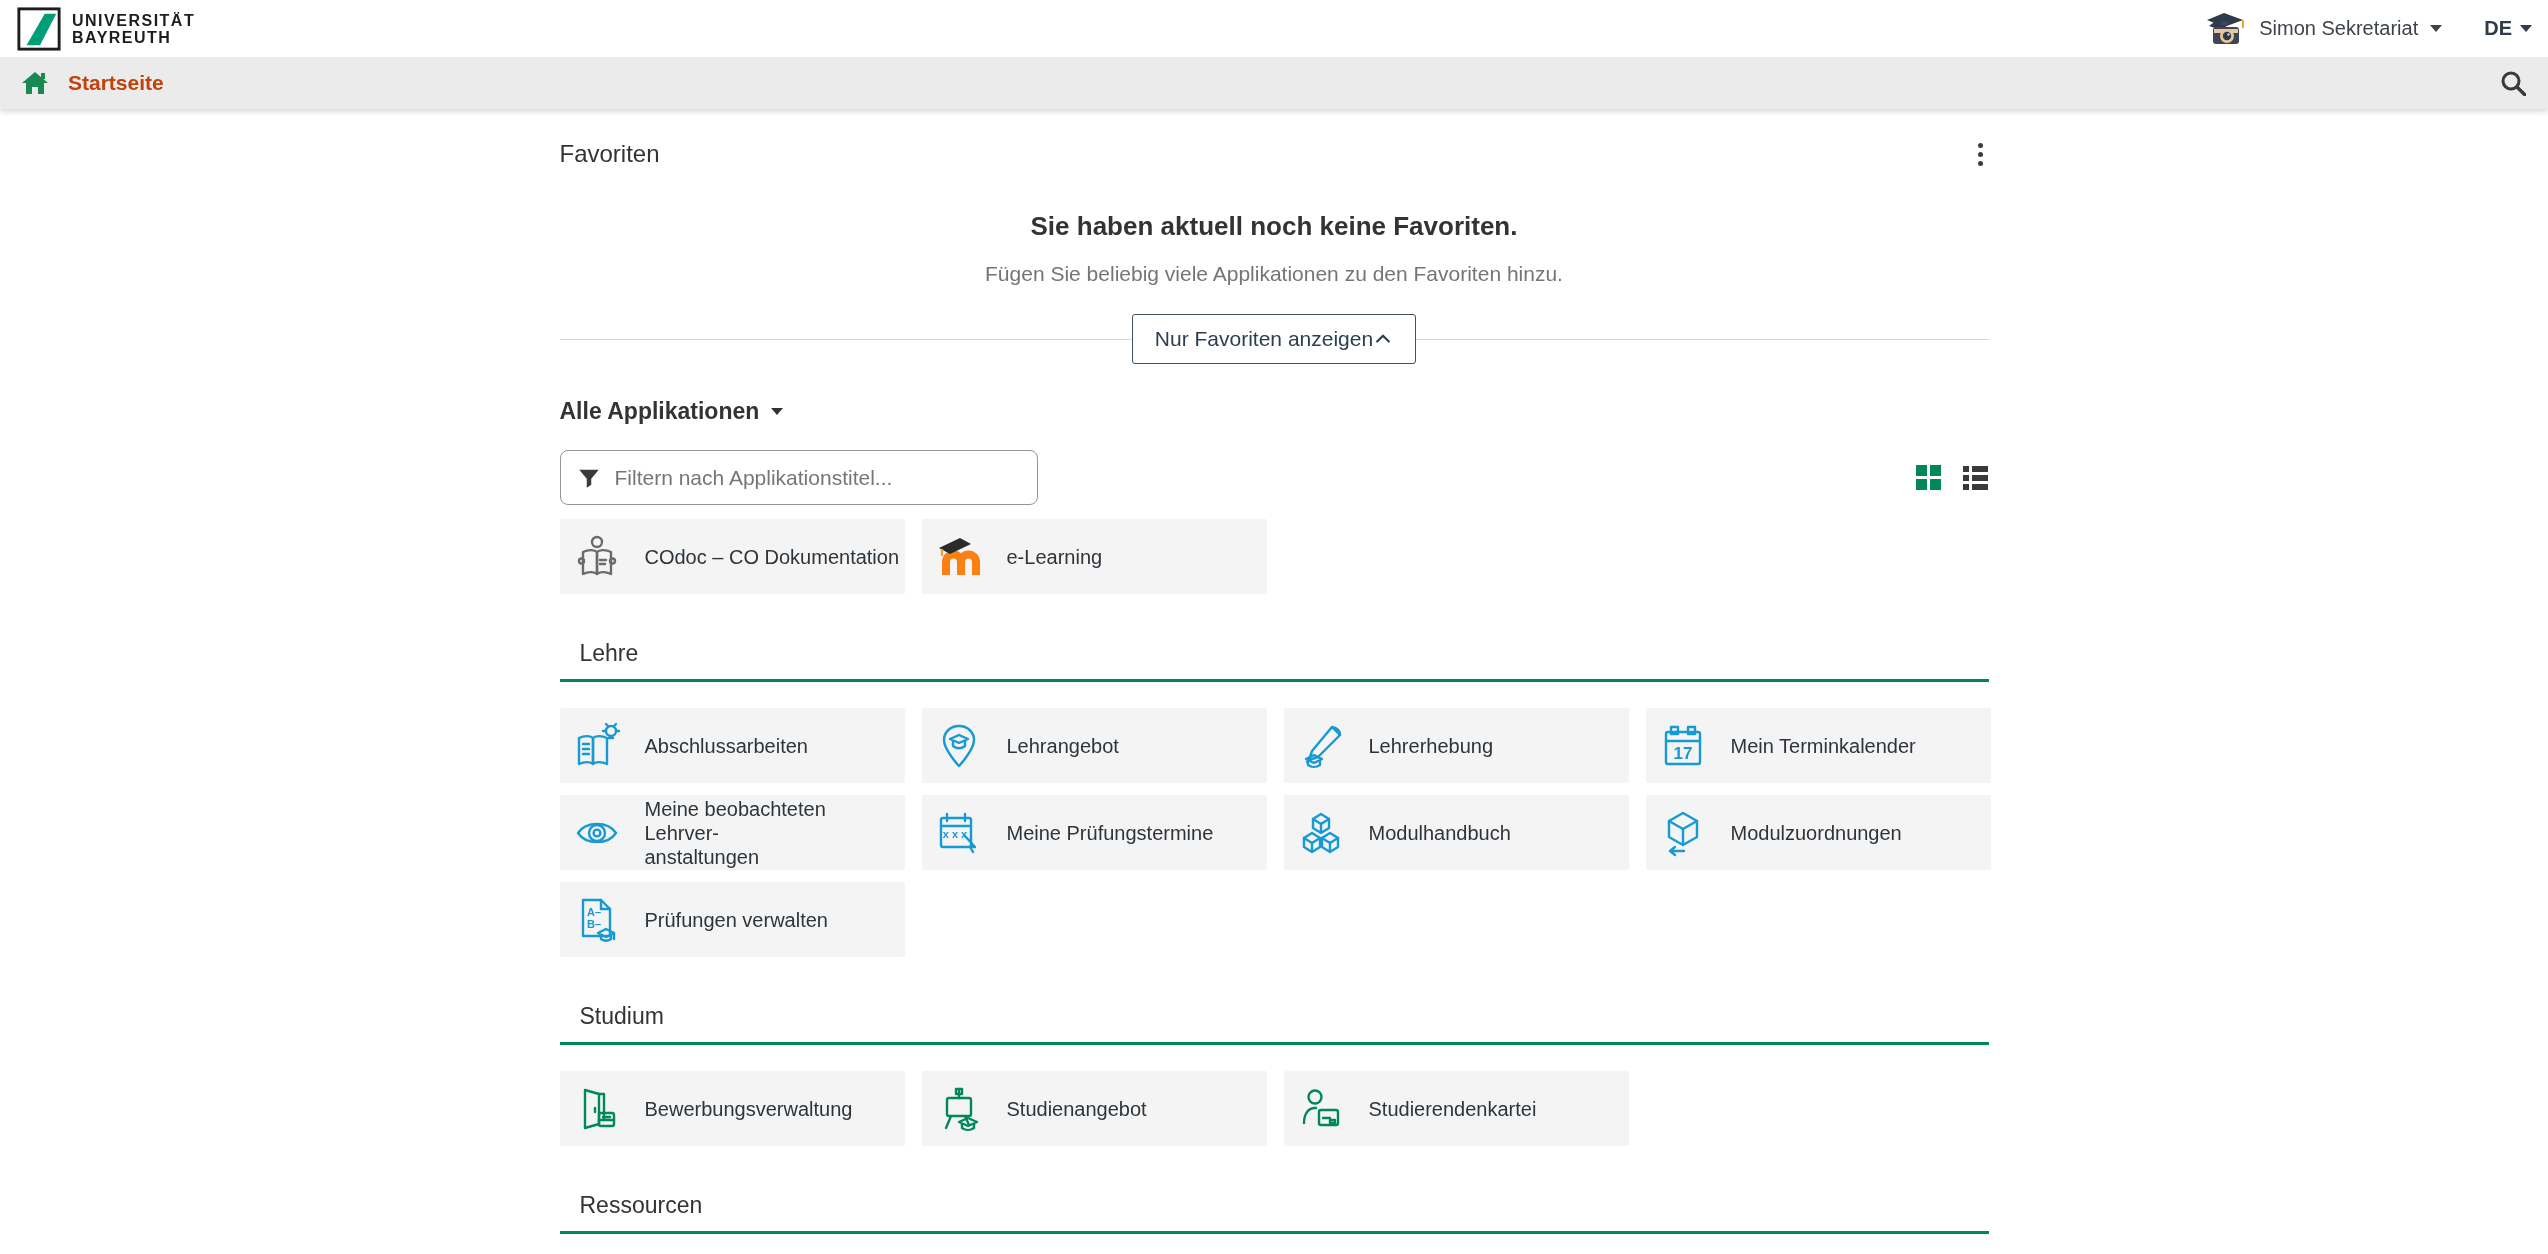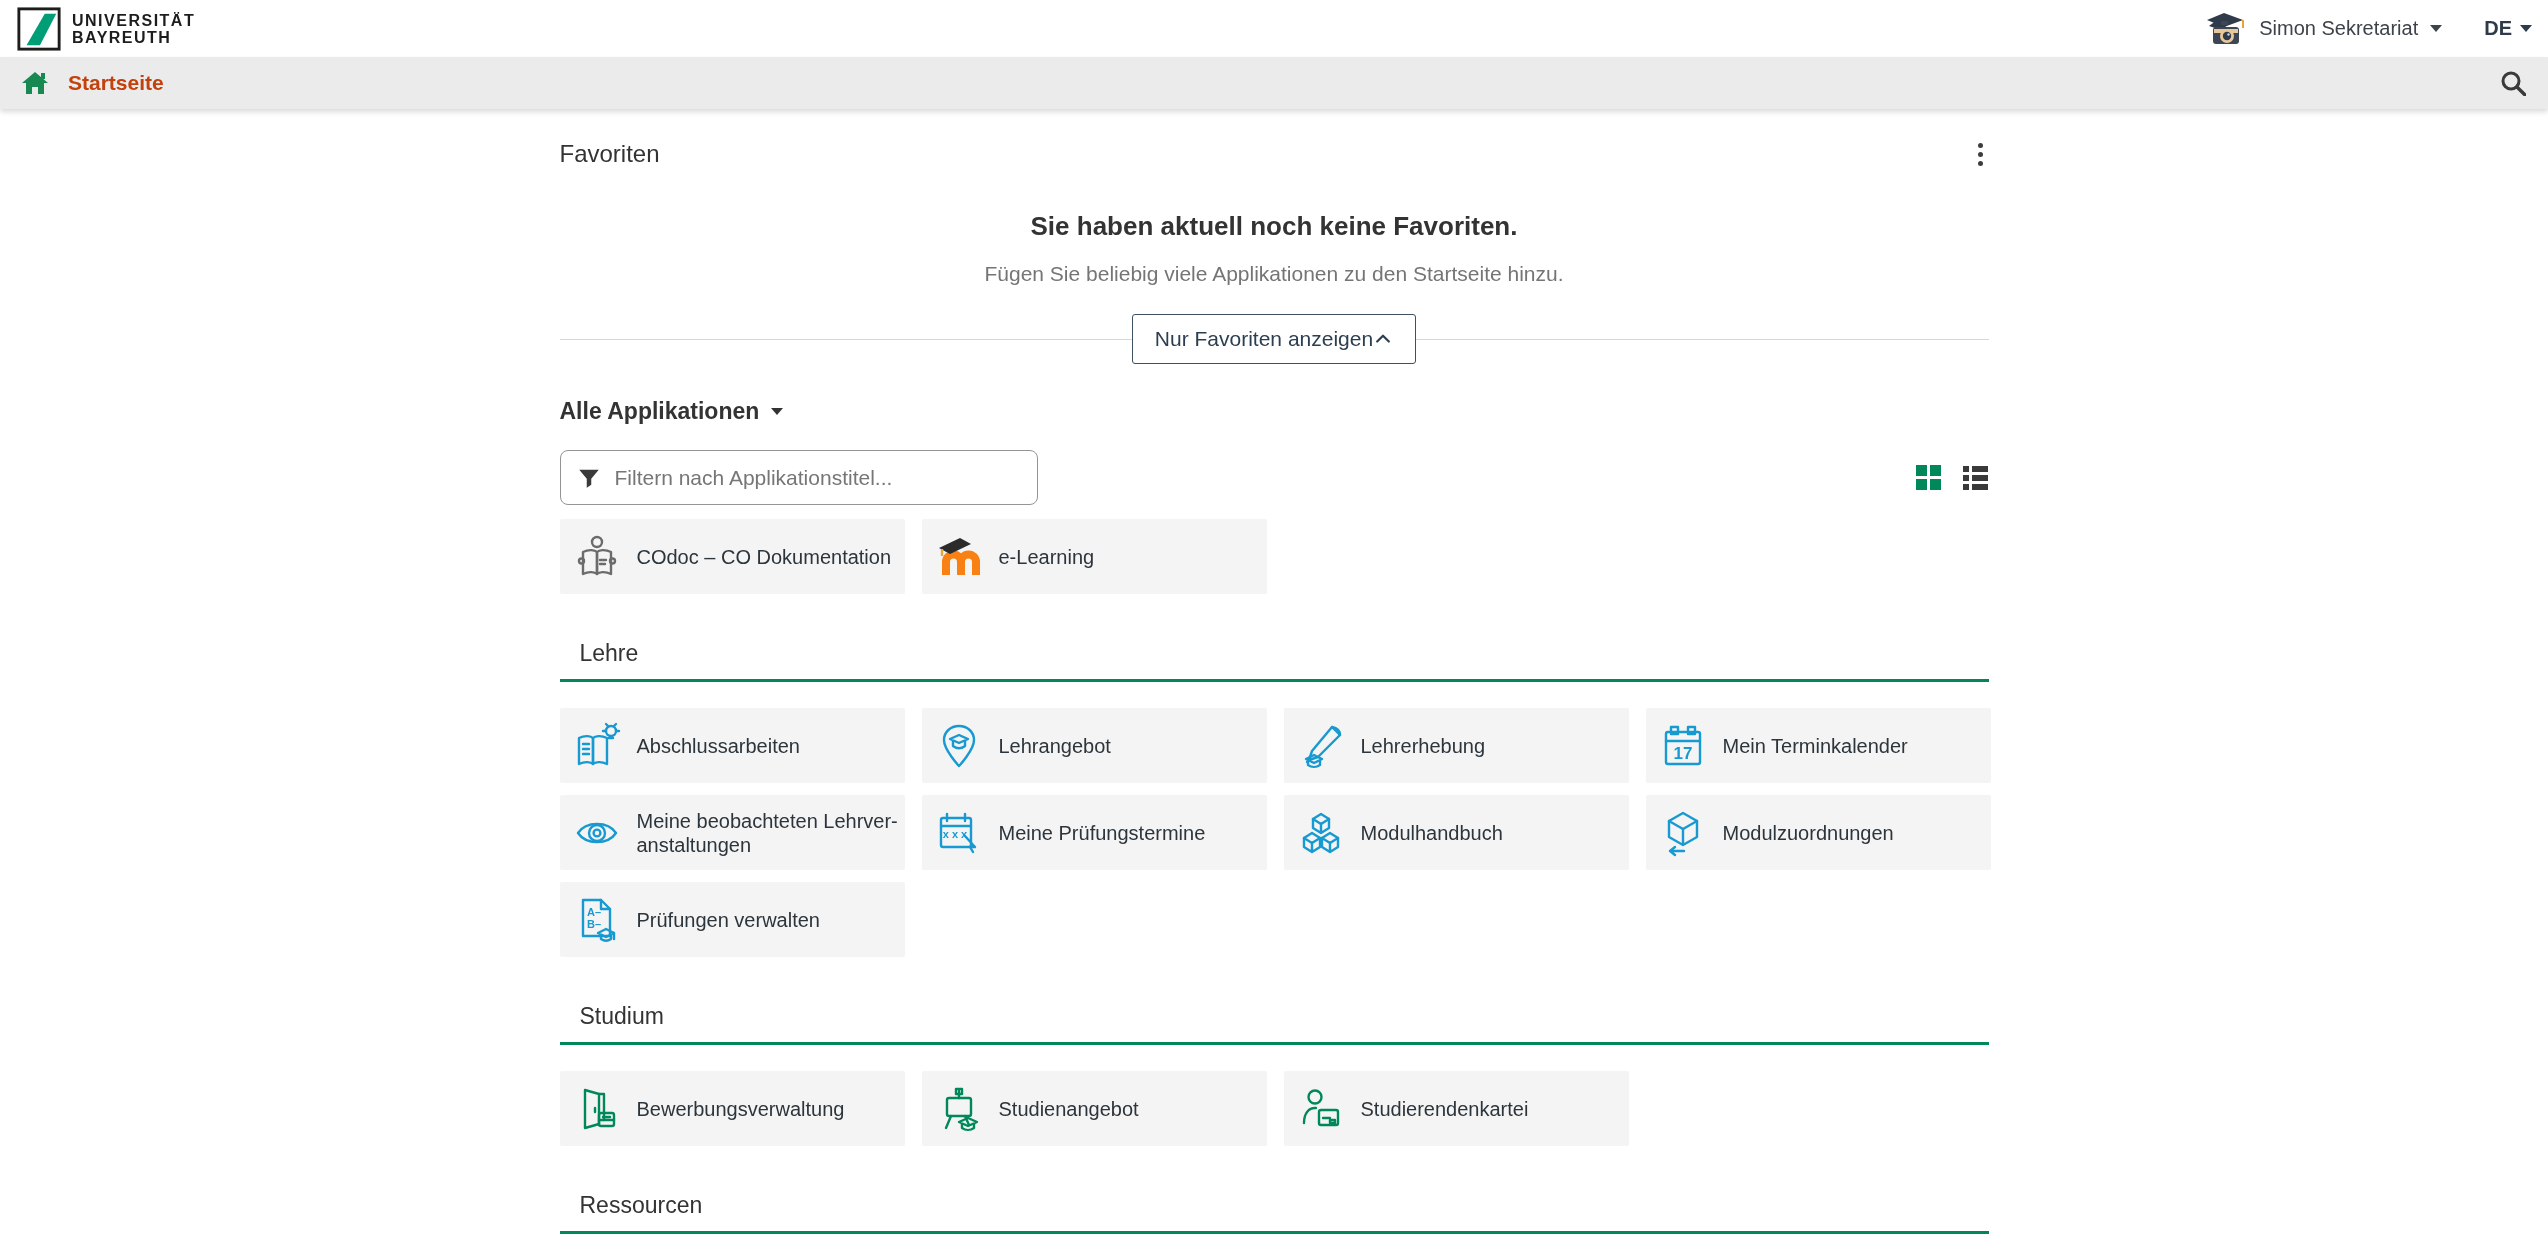--- a/index.html
+++ b/index.html
@@ -50,21 +50,21 @@
   .filter-box { width:478px; height:55px; border:1px solid #949494; border-radius:8px; background:#fff;
     display:flex; align-items:center; padding:0 16px; gap:14px; }
   .filter-box input { border:none; outline:none; flex:1; font-size:21px; color:#333; font-family:inherit; background:transparent; }
   .filter-box input::placeholder { color:#767676; }
   .view-toggles { display:flex; align-items:center; gap:20px; }
   .view-toggle { cursor:pointer; display:flex; }
 
   .tile-grid { display:grid; grid-template-columns:repeat(4,345px); column-gap:17px; row-gap:12px; }
   .grid-ungrouped { margin-top:14px; }
   .tile { height:75px; background:#f4f4f4; border-radius:2px; display:flex; align-items:center;
-    padding-left:13px; gap:16px; cursor:pointer; }
+    padding-left:13px; gap:24px; cursor:pointer; }
   .tile-icon { width:48px; height:48px; flex:none; display:flex; align-items:center; justify-content:center;text-decoration:underline; }
   .tile-icon svg { width:48px; height:48px; }
   .tile-label { font-size:20px; color:#2d353c; line-height:1.2; white-space:pre-line; }
 
   .app-section { margin-top:46px; }
   .section-title { font-size:23px; font-weight:500; color:#333; padding-left:20px; }
   .section-rule { border:none; border-top:3px solid #00885a; margin-top:12px; }
   .app-section .tile-grid { margin-top:26px; }
 </style>
 </head>
@@ -125,21 +125,21 @@
   <div class="fav-header">
     <span class="fav-title">Favoriten</span>
     <span class="kebab">
         <i></i>
         <i></i>
         <i></i>
       </span>
   </div>
 
   <div class="empty-title">Sie haben aktuell noch keine Favoriten.</div>
-  <div class="empty-sub">Fügen Sie beliebig viele Applikationen zu den Startseite hinzu.</div>
+  <div class="empty-sub">Fügen Sie beliebig viele Applikationen zu den Favoriten hinzu.</div>
 
   <div class="toggle-row">
     <button class="toggle-btn">
       <span>Nur Favoriten anzeigen</span>
       <svg width="20" height="20" viewBox="0 0 24 24">
         <path d="M5 15 L12 8 L19 15" fill="none" stroke="#2c3e50" stroke-width="2.6" stroke-linecap="round" stroke-linejoin="round"></path>
       </svg>
     </button>
   </div>
 

